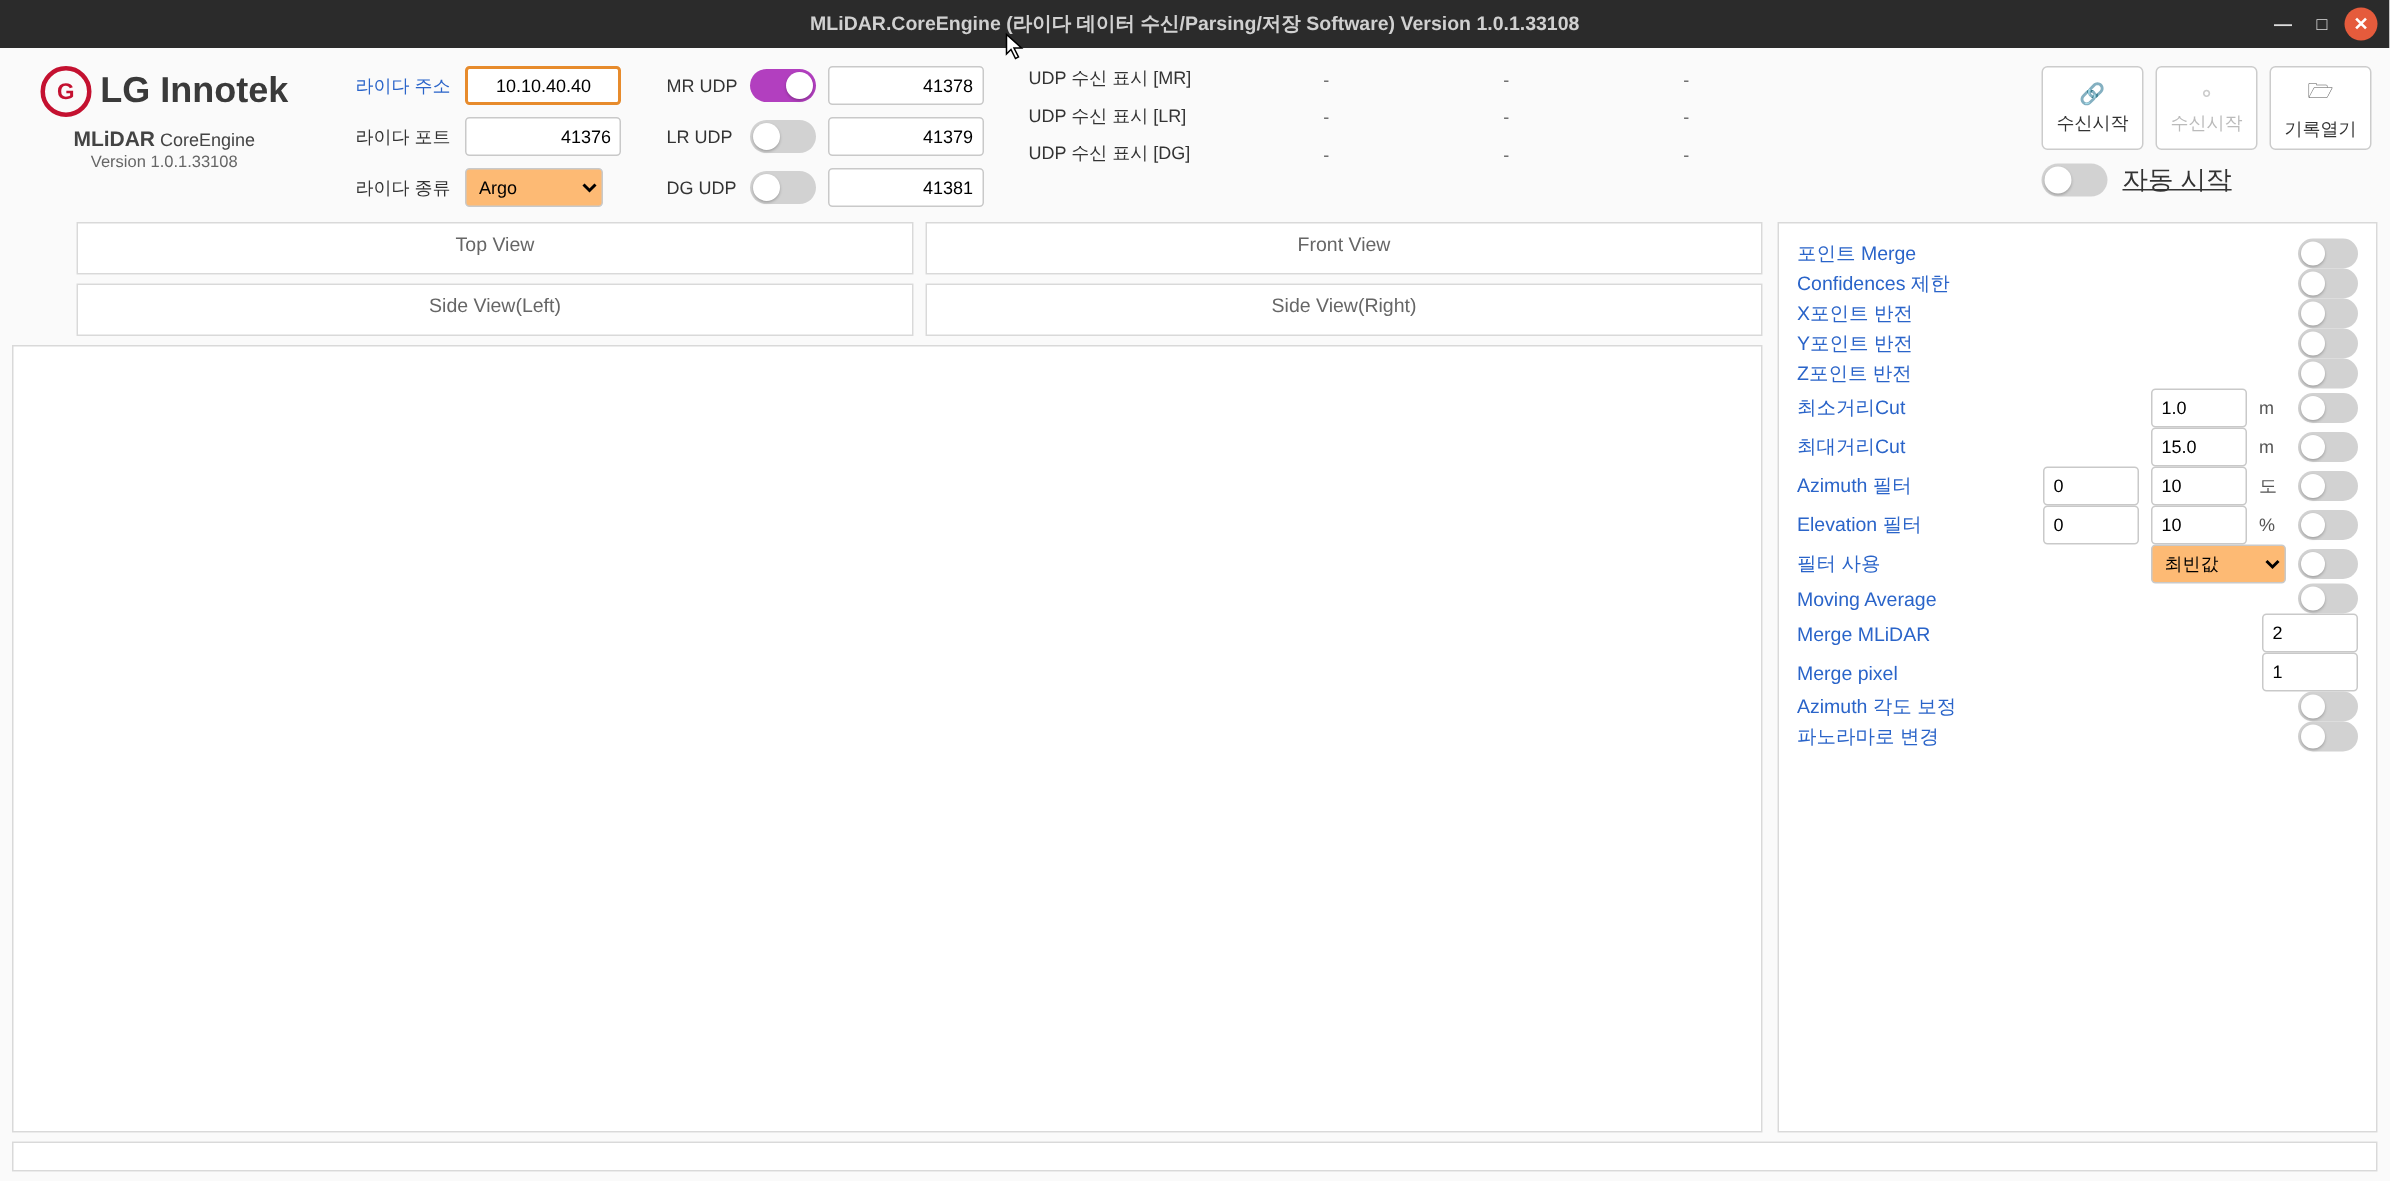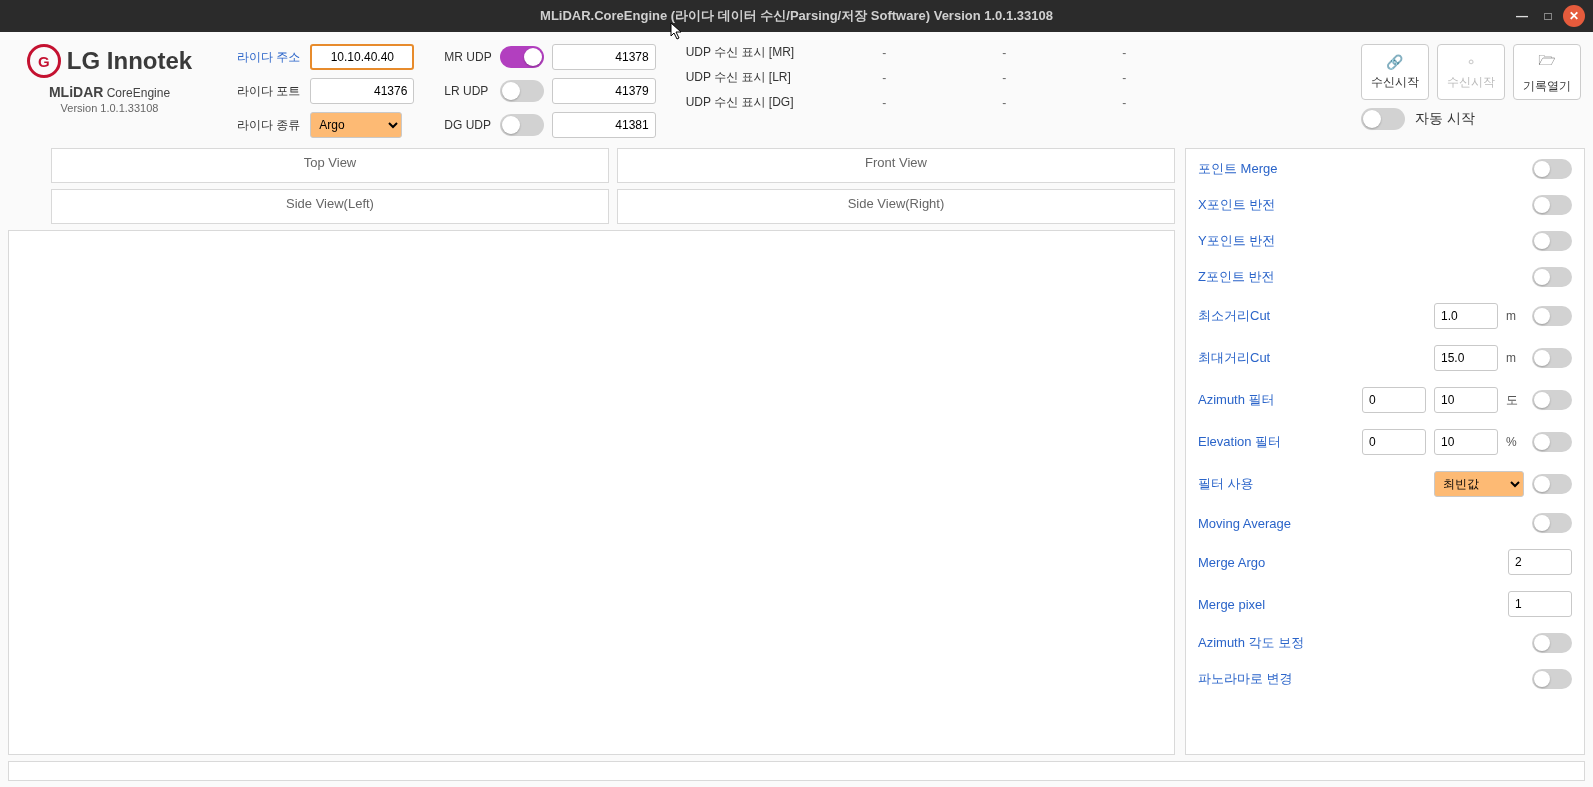--- a/index.html
+++ b/index.html
@@ -50,21 +50,21 @@
 
 .main { flex:1; display:flex; gap:10px; min-height:0; }
 .views { flex:1; display:flex; flex-direction:column; gap:6px; }
 .viewgrid { display:grid; grid-template-columns:1fr 1fr; gap:8px;margin-left:43px; }
 .viewbox { border:1px solid #d9d9d9; background:#fff; display:flex; flex-direction:column; }
 .viewlbl { text-align:center; font-size:13px; color:#666; padding:6px 0; }
 .canvas { background:#000; flex:1; margin:0 6px 6px 6px; }
 .row1 .canvas{ height:172px;}
 .row2 .canvas{ height:172px;}
 .logarea { flex:1; border:1px solid #d9d9d9; background:#fff; min-height:140px; }
-.sidebar { width:400px; border:1px solid #d9d9d9; background:#fff; padding:10px 12px; display:flex; flex-direction:column; gap:16px; overflow:auto; }
+.sidebar { width:400px; border:1px solid #d9d9d9; background:#fff; padding:10px 12px; display:flex; flex-direction:column; gap:0; overflow:auto; }
 .optrow { display:flex; align-items:center; gap:8px; font-size:13px; color:#2a64c9; }
 .optrow .spacer{flex:1;}
 .smin { width:64px; height:26px; border:1px solid #c9c9c9; border-radius:3px; font-size:12px; padding:0 6px; }
 .unit { font-size:12px; color:#555; width:18px; }
 .statusbar{ height:20px; border:1px solid #d9d9d9; background:#fff; margin-top:6px;}
 </style>
 </head>
 <body>
 
 <div class="titlebar">
@@ -145,21 +145,21 @@
           </div>
         <div class="actbtn">
             <span class="ico">🗁</span>
             <span>기록열기</span>
           </div>
       </div>
       <div class="autostart">
         <div class="toggle">
             <div class="knob"></div>
           </div>
-        <span class="lbl dark" style="font-size:14px;">자동 시작</span>
+        <span class="lbl dark" style="font-size:17px;text-decoration:underline;">자동 시작</span>
       </div>
     </div>
   </div>
 
   <div class="main">
     <div class="views">
       <div class="viewgrid row1">
         <div class="viewbox">
           <div class="viewlbl">Top View</div>
           <div class="canvas"></div>
@@ -184,20 +184,27 @@
 
     <div class="sidebar">
       <div class="optrow">
           <span>포인트 Merge</span>
           <div class="spacer"></div>
           <div class="toggle sm">
             <div class="knob"></div>
           </div>
         </div>
       <div class="optrow">
+          <span>Confidences 제한</span>
+          <div class="spacer"></div>
+          <div class="toggle sm">
+            <div class="knob"></div>
+          </div>
+        </div>
+      <div class="optrow">
           <span>X포인트 반전</span>
           <div class="spacer"></div>
           <div class="toggle sm">
             <div class="knob"></div>
           </div>
         </div>
       <div class="optrow">
           <span>Y포인트 반전</span>
           <div class="spacer"></div>
           <div class="toggle sm">
@@ -258,21 +265,21 @@
           </div>
         </div>
       <div class="optrow">
           <span>Moving Average</span>
           <div class="spacer"></div>
           <div class="toggle sm">
             <div class="knob"></div>
           </div>
         </div>
       <div class="optrow">
-          <span>Merge Argo</span>
+          <span>Merge MLiDAR</span>
           <div class="spacer"></div>
           <input class="smin" value="2" style="">
         </div>
       <div class="optrow">
           <span>Merge pixel</span>
           <div class="spacer"></div>
           <input class="smin" value="1" style="">
         </div>
       <div class="optrow">
           <span>Azimuth 각도 보정</span>

